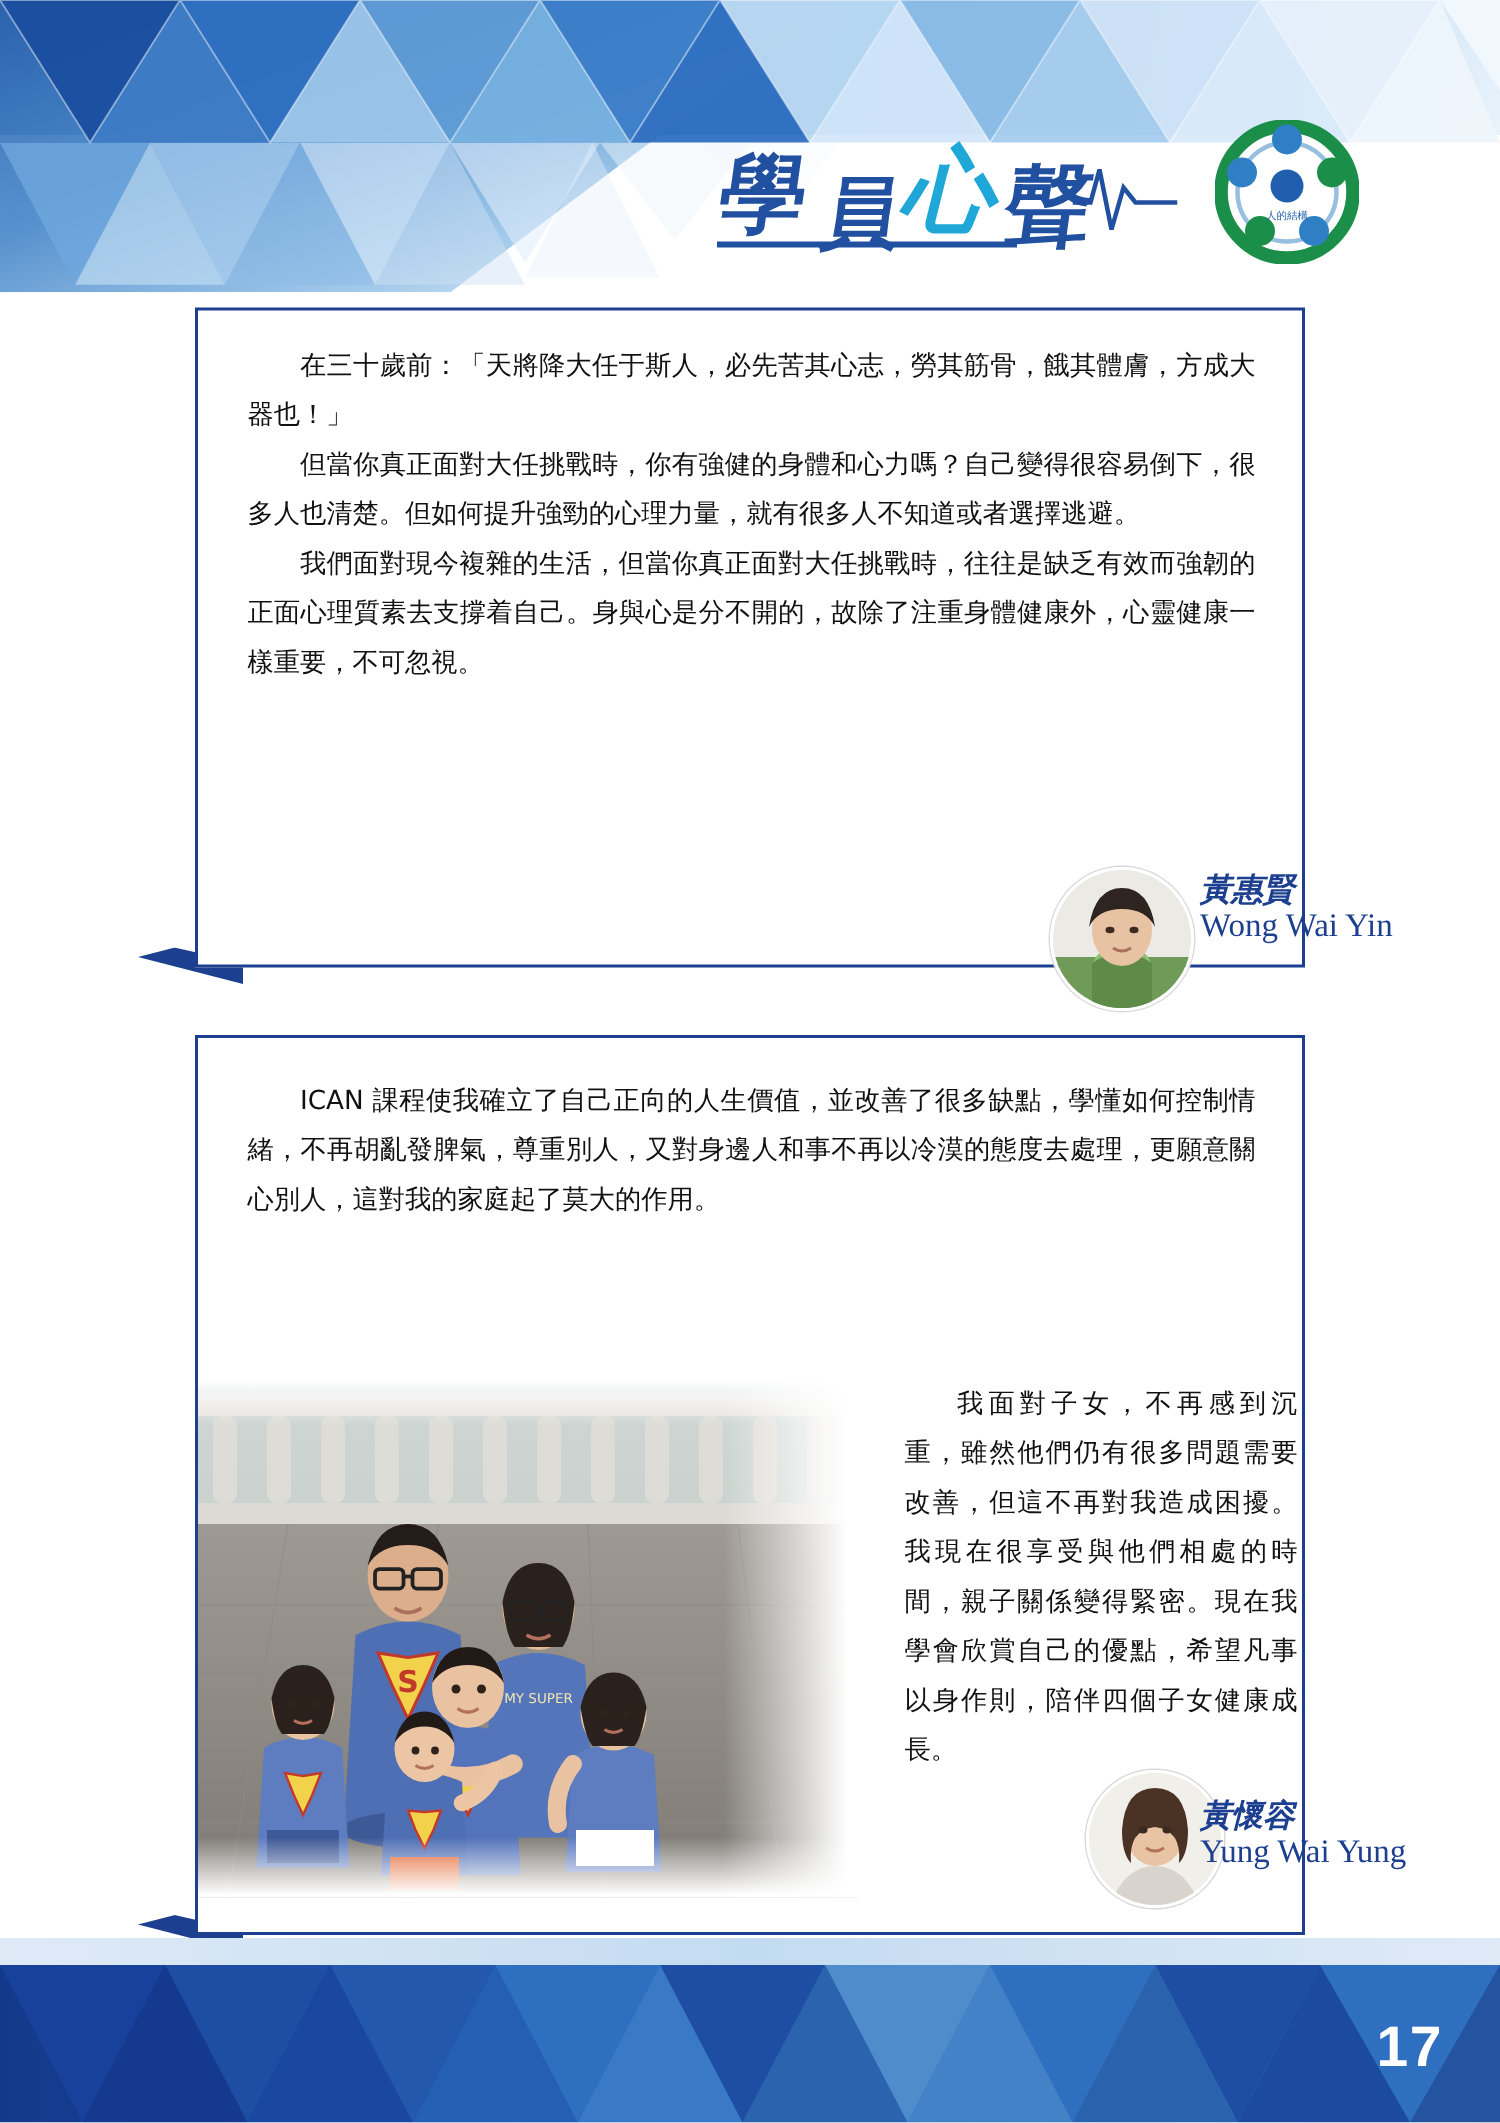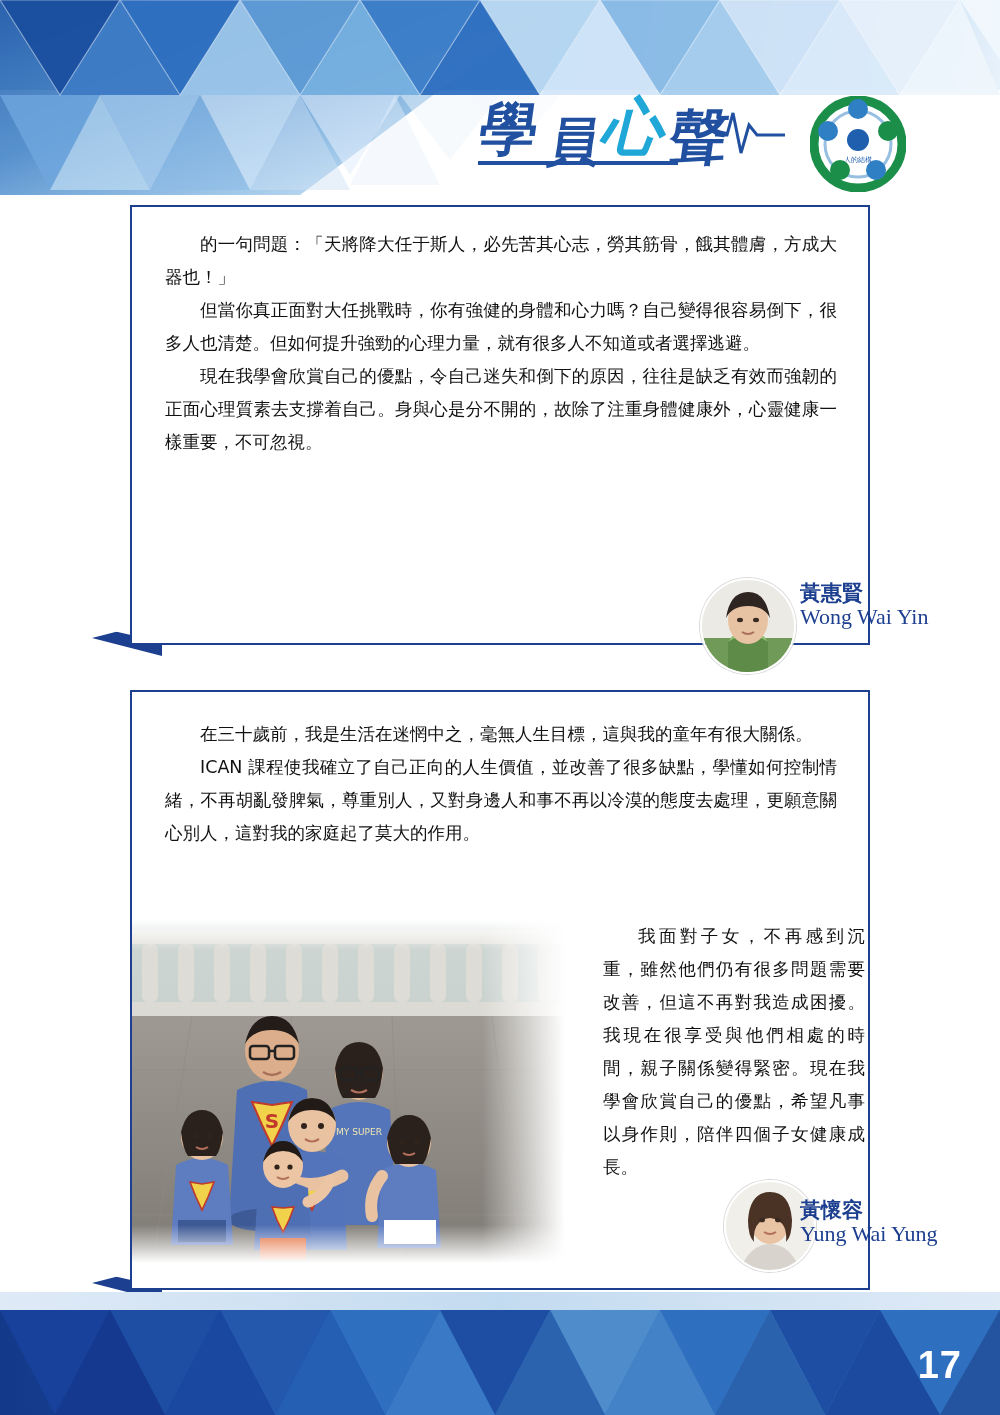--- a/index.html
+++ b/index.html
@@ -58,21 +58,21 @@
   .ht-4{left:200px;top:14px;font-size:58px;color:#2250a0;transform:skewX(-8deg);}
   .ht-underline{
     position:absolute;left:8px;top:76px;width:200px;height:4px;background:#2250a0;
   }
   .ecg{
     position:absolute;left:245px;top:10px;
   }
 
   
   .logo-badge{
-    position:absolute;left:810px;top:96px;width:96px;height:96px;
+    position:absolute;left:810px;top:80px;width:96px;height:96px;
   }
 
   
   .bubble{
     position:absolute;
     border:2px solid #1d3f8f;
     background:#ffffff;
     box-sizing:border-box;
   }
   .bubble-1{left:130px;top:205px;width:740px;height:440px;}
@@ -125,21 +125,21 @@
   .t2-wrap{
     position:absolute;left:603px;top:920px;width:262px;
   }
 
   
   .author{
     position:absolute;text-align:left;
   }
   .author .zh{
     font-family:"DejaVu Sans","Liberation Sans",sans-serif;
-    font-size:21px;font-weight:bold;color:#1d3f8f;line-height:26px;
+    font-size:21px;font-weight:bold;color:#1d3f8f;line-height:26px;font-style:italic;
   }
   .author .en{
     font-family:"Liberation Serif","DejaVu Serif",serif;
     font-size:22px;color:#1d3f8f;line-height:22px;
   }
   .author-1{left:800px;top:580px;}
   .author-2{left:800px;top:1197px;}
 
   
   .portrait{
@@ -243,23 +243,23 @@
       <text x="48" y="66" font-size="7" fill="#1f5fae" text-anchor="middle" font-family="DejaVu Sans, sans-serif">人的結構</text>
     </svg>
   </div>
 </div>
 
 <div class="tail tail-1"></div>
 <div class="tail tail-1b"></div>
 <div class="bubble bubble-1"></div>
 
 <div class="body-text t1">
-  <p>的一句問題：「天將降大任于斯人，必先苦其心志，勞其筋骨，餓其體膚，方成大器也！」</p>
+  <p>在三十歲前：「天將降大任于斯人，必先苦其心志，勞其筋骨，餓其體膚，方成大器也！」</p>
   <p>但當你真正面對大任挑戰時，你有強健的身體和心力嗎？自己變得很容易倒下，很多人也清楚。但如何提升強勁的心理力量，就有很多人不知道或者選擇逃避。</p>
-  <p>現在我學會欣賞自己的優點，令自己迷失和倒下的原因，往往是缺乏有效而強韌的正面心理質素去支撐着自己。身與心是分不開的，故除了注重身體健康外，心靈健康一樣重要，不可忽視。</p>
+  <p>我們面對現今複雜的生活，但當你真正面對大任挑戰時，往往是缺乏有效而強韌的正面心理質素去支撐着自己。身與心是分不開的，故除了注重身體健康外，心靈健康一樣重要，不可忽視。</p>
 </div>
 
 <div class="portrait portrait-1">
   <svg width="92" height="92" viewBox="0 0 92 92">
     <rect width="92" height="92" fill="#eceae4"></rect>
     <rect y="58" width="92" height="34" fill="#6f9a58"></rect>
     <ellipse cx="46" cy="66" rx="20" ry="16" fill="#8fbf72"></ellipse>
     <path d="M26 62 q20 -14 40 0 l0 30 -40 0 z" fill="#5e8c48"></path>
     <ellipse cx="46" cy="40" rx="20" ry="24" fill="#e8c3a3"></ellipse>
     <path d="M24 38 q4 -26 22 -26 q18 0 22 26 q-6 -12 -22 -12 q-16 0 -22 12 z" fill="#2e2420"></path>
@@ -272,21 +272,20 @@
 <div class="author author-1">
   <div class="zh">黃惠賢</div>
   <div class="en">Wong Wai Yin</div>
 </div>
 
 <div class="tail tail-2"></div>
 <div class="tail tail-2b"></div>
 <div class="bubble bubble-2"></div>
 
 <div class="body-text t2-top">
-  <p>在三十歲前，我是生活在迷惘中之，毫無人生目標，這與我的童年有很大關係。</p>
   <p>ICAN 課程使我確立了自己正向的人生價值，並改善了很多缺點，學懂如何控制情緒，不再胡亂發脾氣，尊重別人，又對身邊人和事不再以冷漠的態度去處理，更願意關心別人，這對我的家庭起了莫大的作用。</p>
 </div>
 
 <div class="family-photo">
   <svg width="440" height="345" viewBox="0 0 440 345">
     <defs>
       <linearGradient id="sky" x1="0" y1="0" x2="0" y2="1">
         <stop offset="0%" stop-color="#cfd7d4"></stop>
         <stop offset="100%" stop-color="#b9c3bd"></stop>
       </linearGradient>

